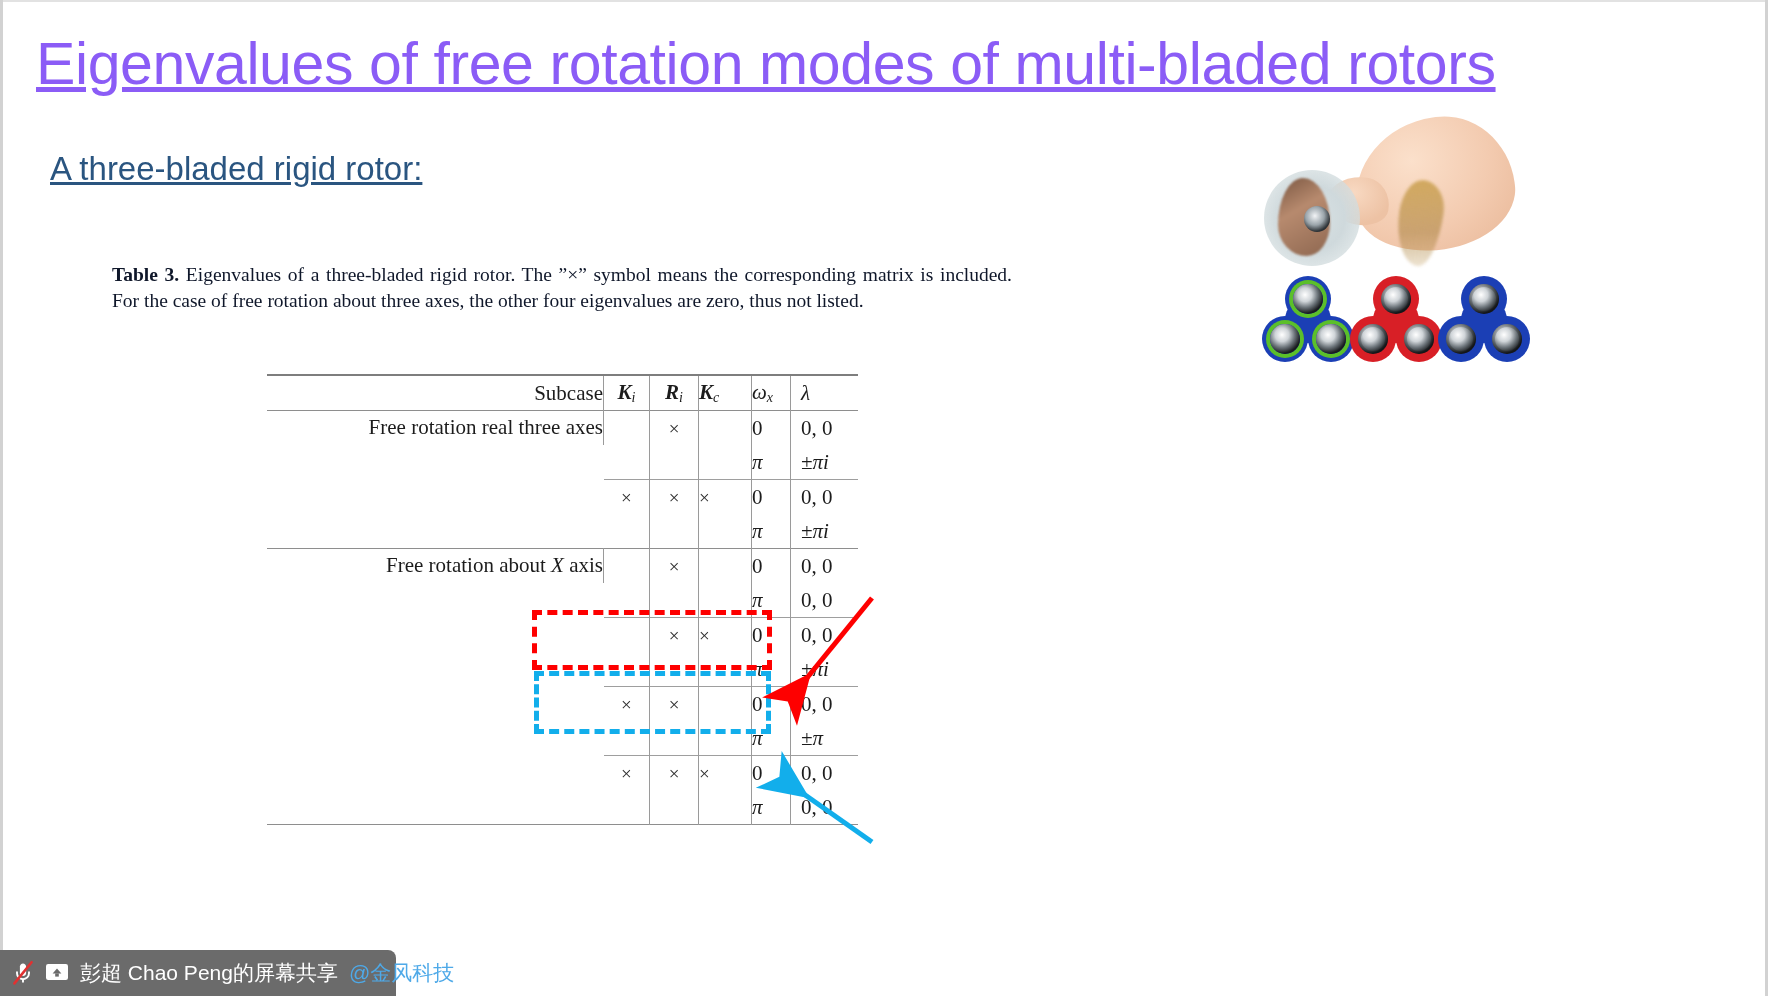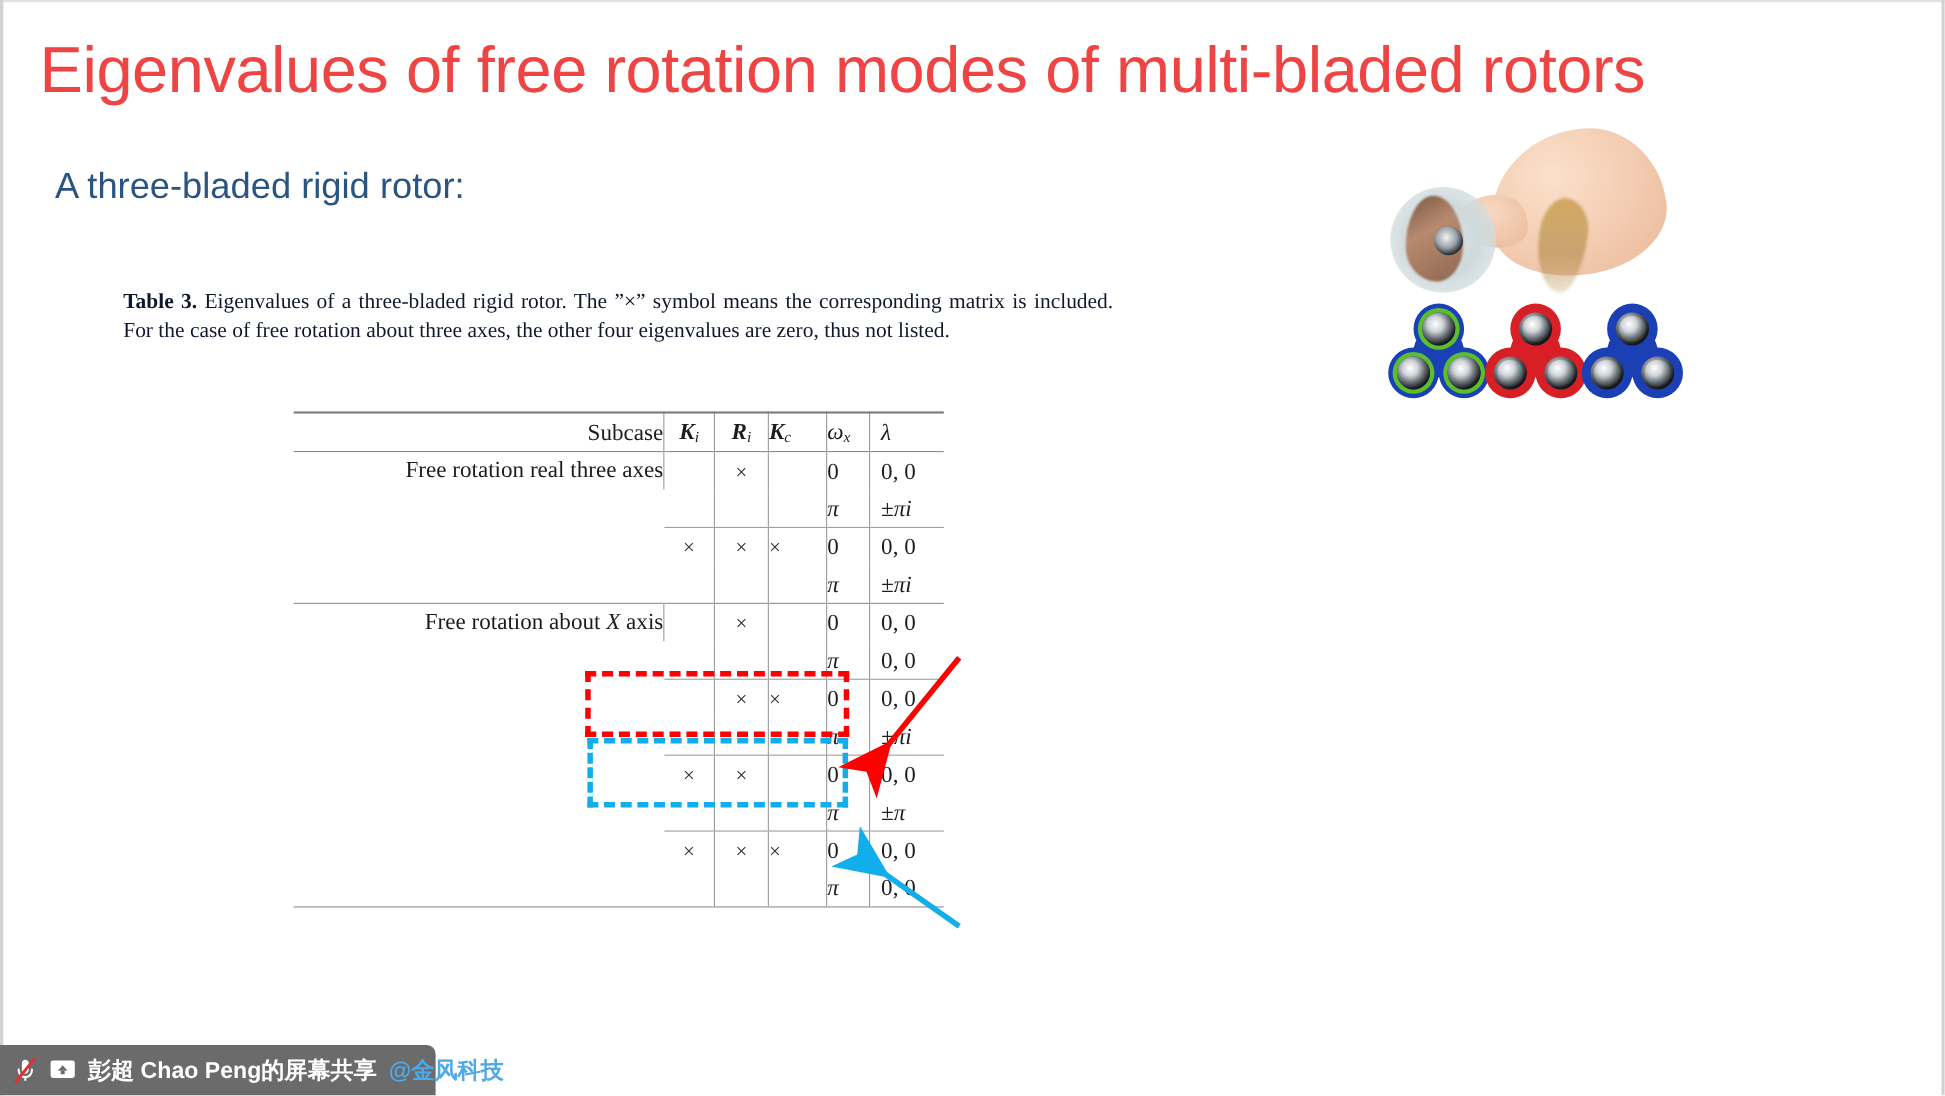--- a/index.html
+++ b/index.html
@@ -40,32 +40,34 @@
     width: 3px; height: 996px;
     background: #d2d2d2;
   }
 
   .slide-title {
     position: absolute;
     left: 36px;
     top: 32px;
     font-size: 59px;
     line-height: 1.1;
-    color: #ef4444;
+    color: #8b5cf6;
     font-family: "Liberation Sans", sans-serif;
     letter-spacing: -0.4px;
     white-space: nowrap;
+    text-decoration: underline;
   }
   .subtitle {
     position: absolute;
     left: 50px;
     top: 150px;
     font-size: 33px;
     color: #2a5580;
     white-space: nowrap;
+    text-decoration: underline;
   }
 
   
   .table-block {
     position: absolute;
     left: 112px;
     top: 262px;
     width: 910px;
   }
   .table-caption {
@@ -434,21 +436,21 @@
         <div class="lobe" style="left:0px;  top:40px;  background:#1b3fb5;"></div>
         <div class="lobe" style="left:46px; top:40px;  background:#1b3fb5;"></div>
         <div class="core" style="background:#1b3fb5;"></div>
         <div class="bearing" style="left:31px; top:8px;"></div>
         <div class="bearing" style="left:8px;  top:48px;"></div>
         <div class="bearing" style="left:54px; top:48px;"></div>
       </div>
     </div>
   </div>
 
-  <div style="position:absolute;left:0;bottom:0;width:396px;height:46px;background:#6b6b6b;border-top-right-radius:8px;display:flex;align-items:center;gap:11px;padding:0 12px;box-sizing:border-box;font-weight:bold;">
+  <div style="position:absolute;left:0;bottom:0;width:396px;height:46px;background:#6b6b6b;border-top-right-radius:8px;display:flex;align-items:center;gap:11px;padding:0 12px;box-sizing:border-box;">
     <span style="display:inline-block;width:22px;height:26px;position:relative;">
       <svg viewBox="0 0 22 26" width="22" height="26">
         <path d="M11 3.4c1.7 0 3.1 1.4 3.1 3.1v6.4c0 1.7-1.4 3.1-3.1 3.1s-3.1-1.4-3.1-3.1V6.5c0-1.7 1.4-3.1 3.1-3.1z" fill="#ffffff"></path>
         <path d="M5 12.3v.9c0 3.3 2.7 6 6 6s6-2.7 6-6v-.9" stroke="#ffffff" stroke-width="1.9" fill="none" stroke-linecap="round"></path>
         <line x1="11" y1="19.2" x2="11" y2="22.6" stroke="#ffffff" stroke-width="1.9"></line>
         <line x1="2.4" y1="23.4" x2="19.6" y2="2.2" stroke="#e03131" stroke-width="2.6" stroke-linecap="round"></line>
       </svg>
     </span>
     <span style="display:inline-block;width:24px;height:20px;position:relative;">
       <svg viewBox="0 0 24 20" width="24" height="20">

